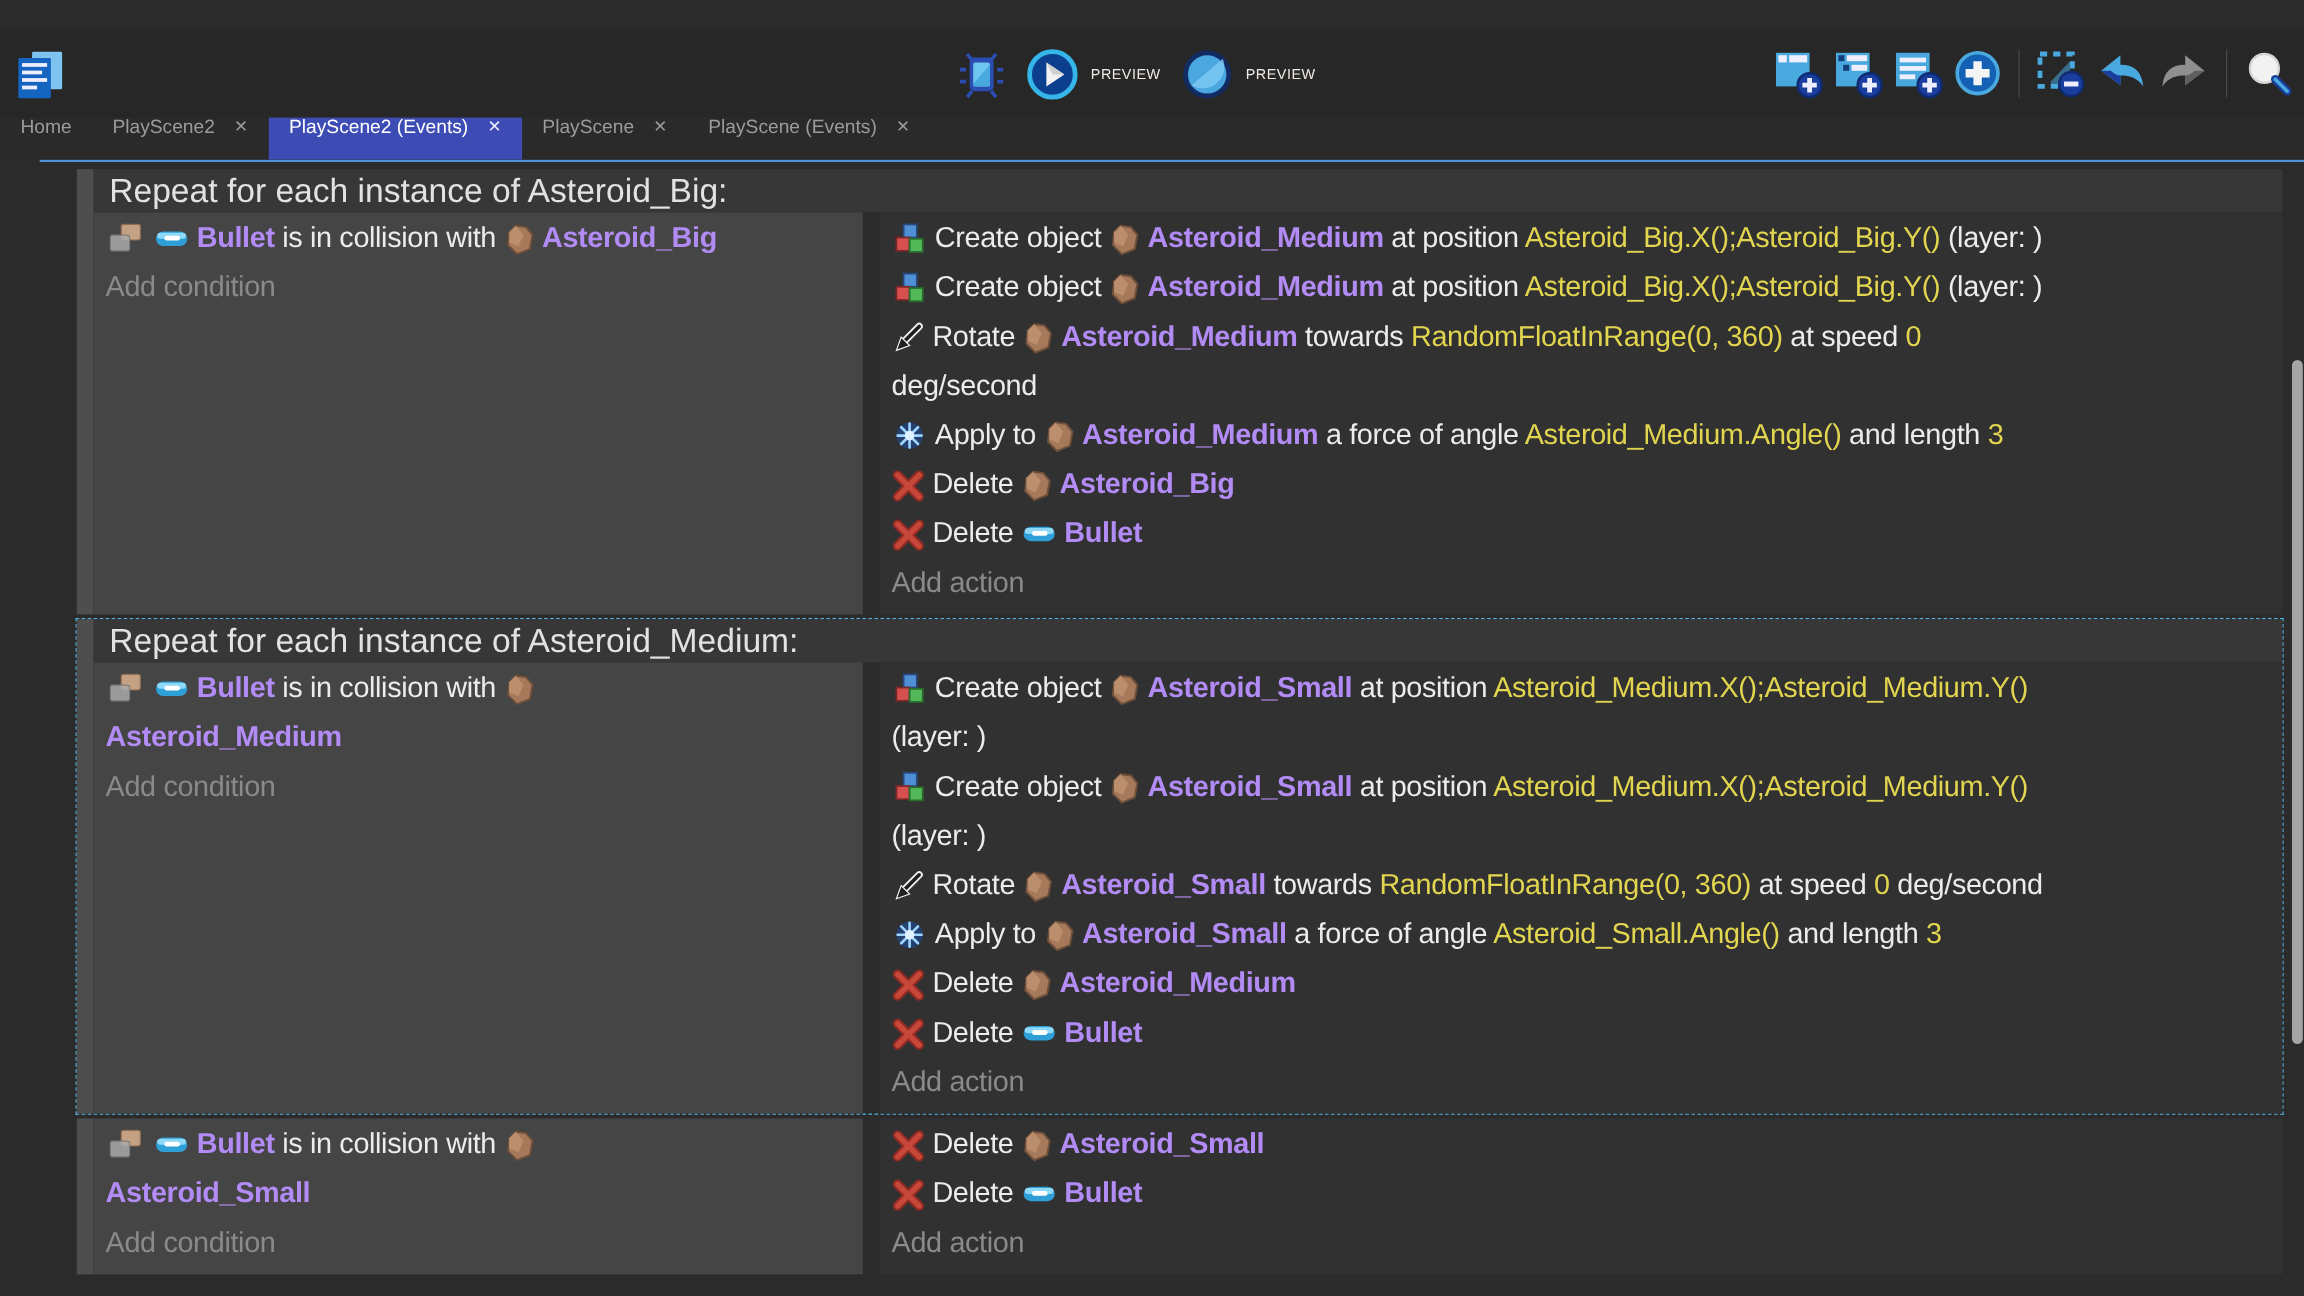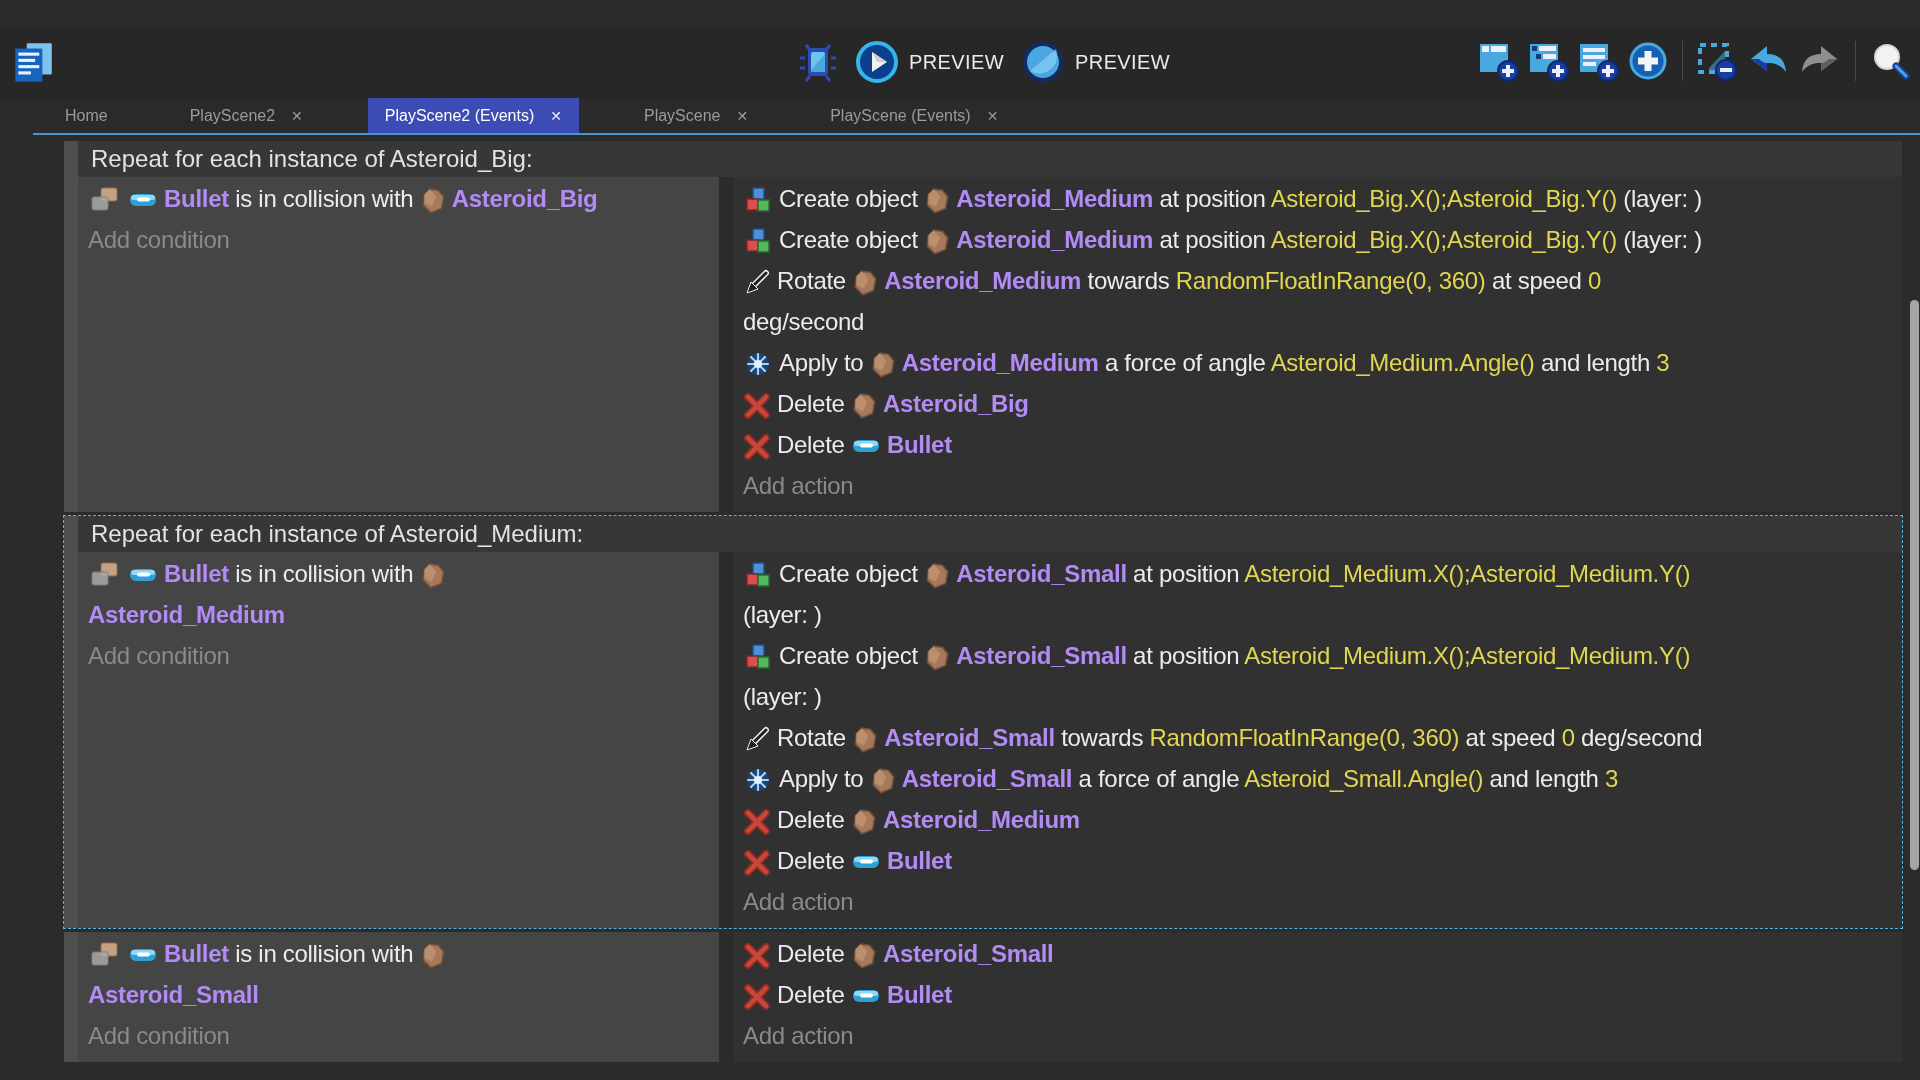--- a/index.html
+++ b/index.html
@@ -10,38 +10,38 @@
   
   #menubar{position:absolute;top:0;left:0;right:0;height:26px;background:#1d1d1d;
     display:flex;align-items:center;padding-left:12px;gap:12px;z-index:5;margin-top:31px;}
   .menu-item{color:#e8e8e8;font-size:15px;line-height:26px;cursor:default;}
   
   #toolbar{position:absolute;top:26px;left:0;right:0;height:72px;background:#272727;z-index:5;}
   #tb-left{position:absolute;left:10px;top:13px;}
   #tb-center{position:absolute;left:798px;top:13px;display:flex;align-items:center;gap:16px;}
   #tb-right{position:absolute;right:8px;top:13px;display:flex;align-items:center;gap:6px;}
   .tb-btn{display:flex;align-items:center;gap:9px;background:none;border:none;padding:0;cursor:pointer;}
-  .tb-label{color:#efe9e2;font-size:20px;letter-spacing:.4px;}
+  .tb-label{color:#efe9e2;font-size:12px;letter-spacing:.4px;}
   .tb-sep{width:1px;height:40px;background:#4a4a4a;margin:0 6px;}
   .tb-icon{display:block;line-height:0;}
   
   #tabbar{position:absolute;top:98px;left:0;right:0;height:35px;background:#2a2a2a;display:flex;z-index:5;}
-  .tab{display:flex;align-items:center;gap:16px;padding:0 17px;font-size:16px;color:#9b9b9b;cursor:pointer;margin-left:48px;}
+  .tab{display:flex;align-items:flex-start;gap:16px;padding:0 17px;font-size:16px;color:#9b9b9b;cursor:pointer;}
   .tab.active{background:var(--active-tab,#3c4cb4);color:#ffffff;}
   .tab .close{font-size:14px;color:#9b9b9b;line-height:1;}
   .tab.active .close{color:#e9ecff;}
   
   #panel-top{position:absolute;top:133px;left:33px;right:0;height:2px;background:var(--panel-line,#4b93d2);}
   #events{position:absolute;top:135px;left:0;right:0;bottom:0;overflow:hidden;
     padding:5px 17px 0 63px;box-sizing:border-box;}
   .event{display:flex;margin-bottom:2px;border:1px dashed transparent;}
   .event.selected{border-color:var(--selection-border,#53b4e4);}
   .gutter{width:14px;background:#4e4e4e;flex:none;}
   .emain{flex:1;min-width:0;display:flex;flex-direction:column;}
-  .ehead{height:36px;line-height:36px;background:#373737;color:#e2e2e2;font-size:24px;
+  .ehead{height:36px;line-height:36px;background:#373737;color:#e2e2e2;font-size:28px;
     padding-left:13px;white-space:nowrap;overflow:hidden;cursor:pointer;}
   .ebody{display:flex;align-items:stretch;flex:1;gap:14px;}
   .econds{width:641px;flex:none;background:#454545;padding:1px 8px 6px 10px;box-sizing:border-box;}
   .eacts{flex:1;background:#313131;padding:1px 8px 6px 10px;min-width:0;}
   .row{font-size:24px;line-height:41px;color:#ececec;letter-spacing:-0.3px;cursor:pointer;}
   .row .obj{color:var(--object-name,#b28bf5);font-weight:bold;}
   .row .expr{color:var(--expression,#e2d54f);}
   .add-row{font-size:24px;line-height:41px;color:#8a8a8a;letter-spacing:-0.3px;cursor:pointer;}
   .ricon{display:inline-block;vertical-align:-8px;margin-right:6px;line-height:0;}
   .ricon svg{display:inline-block;}

